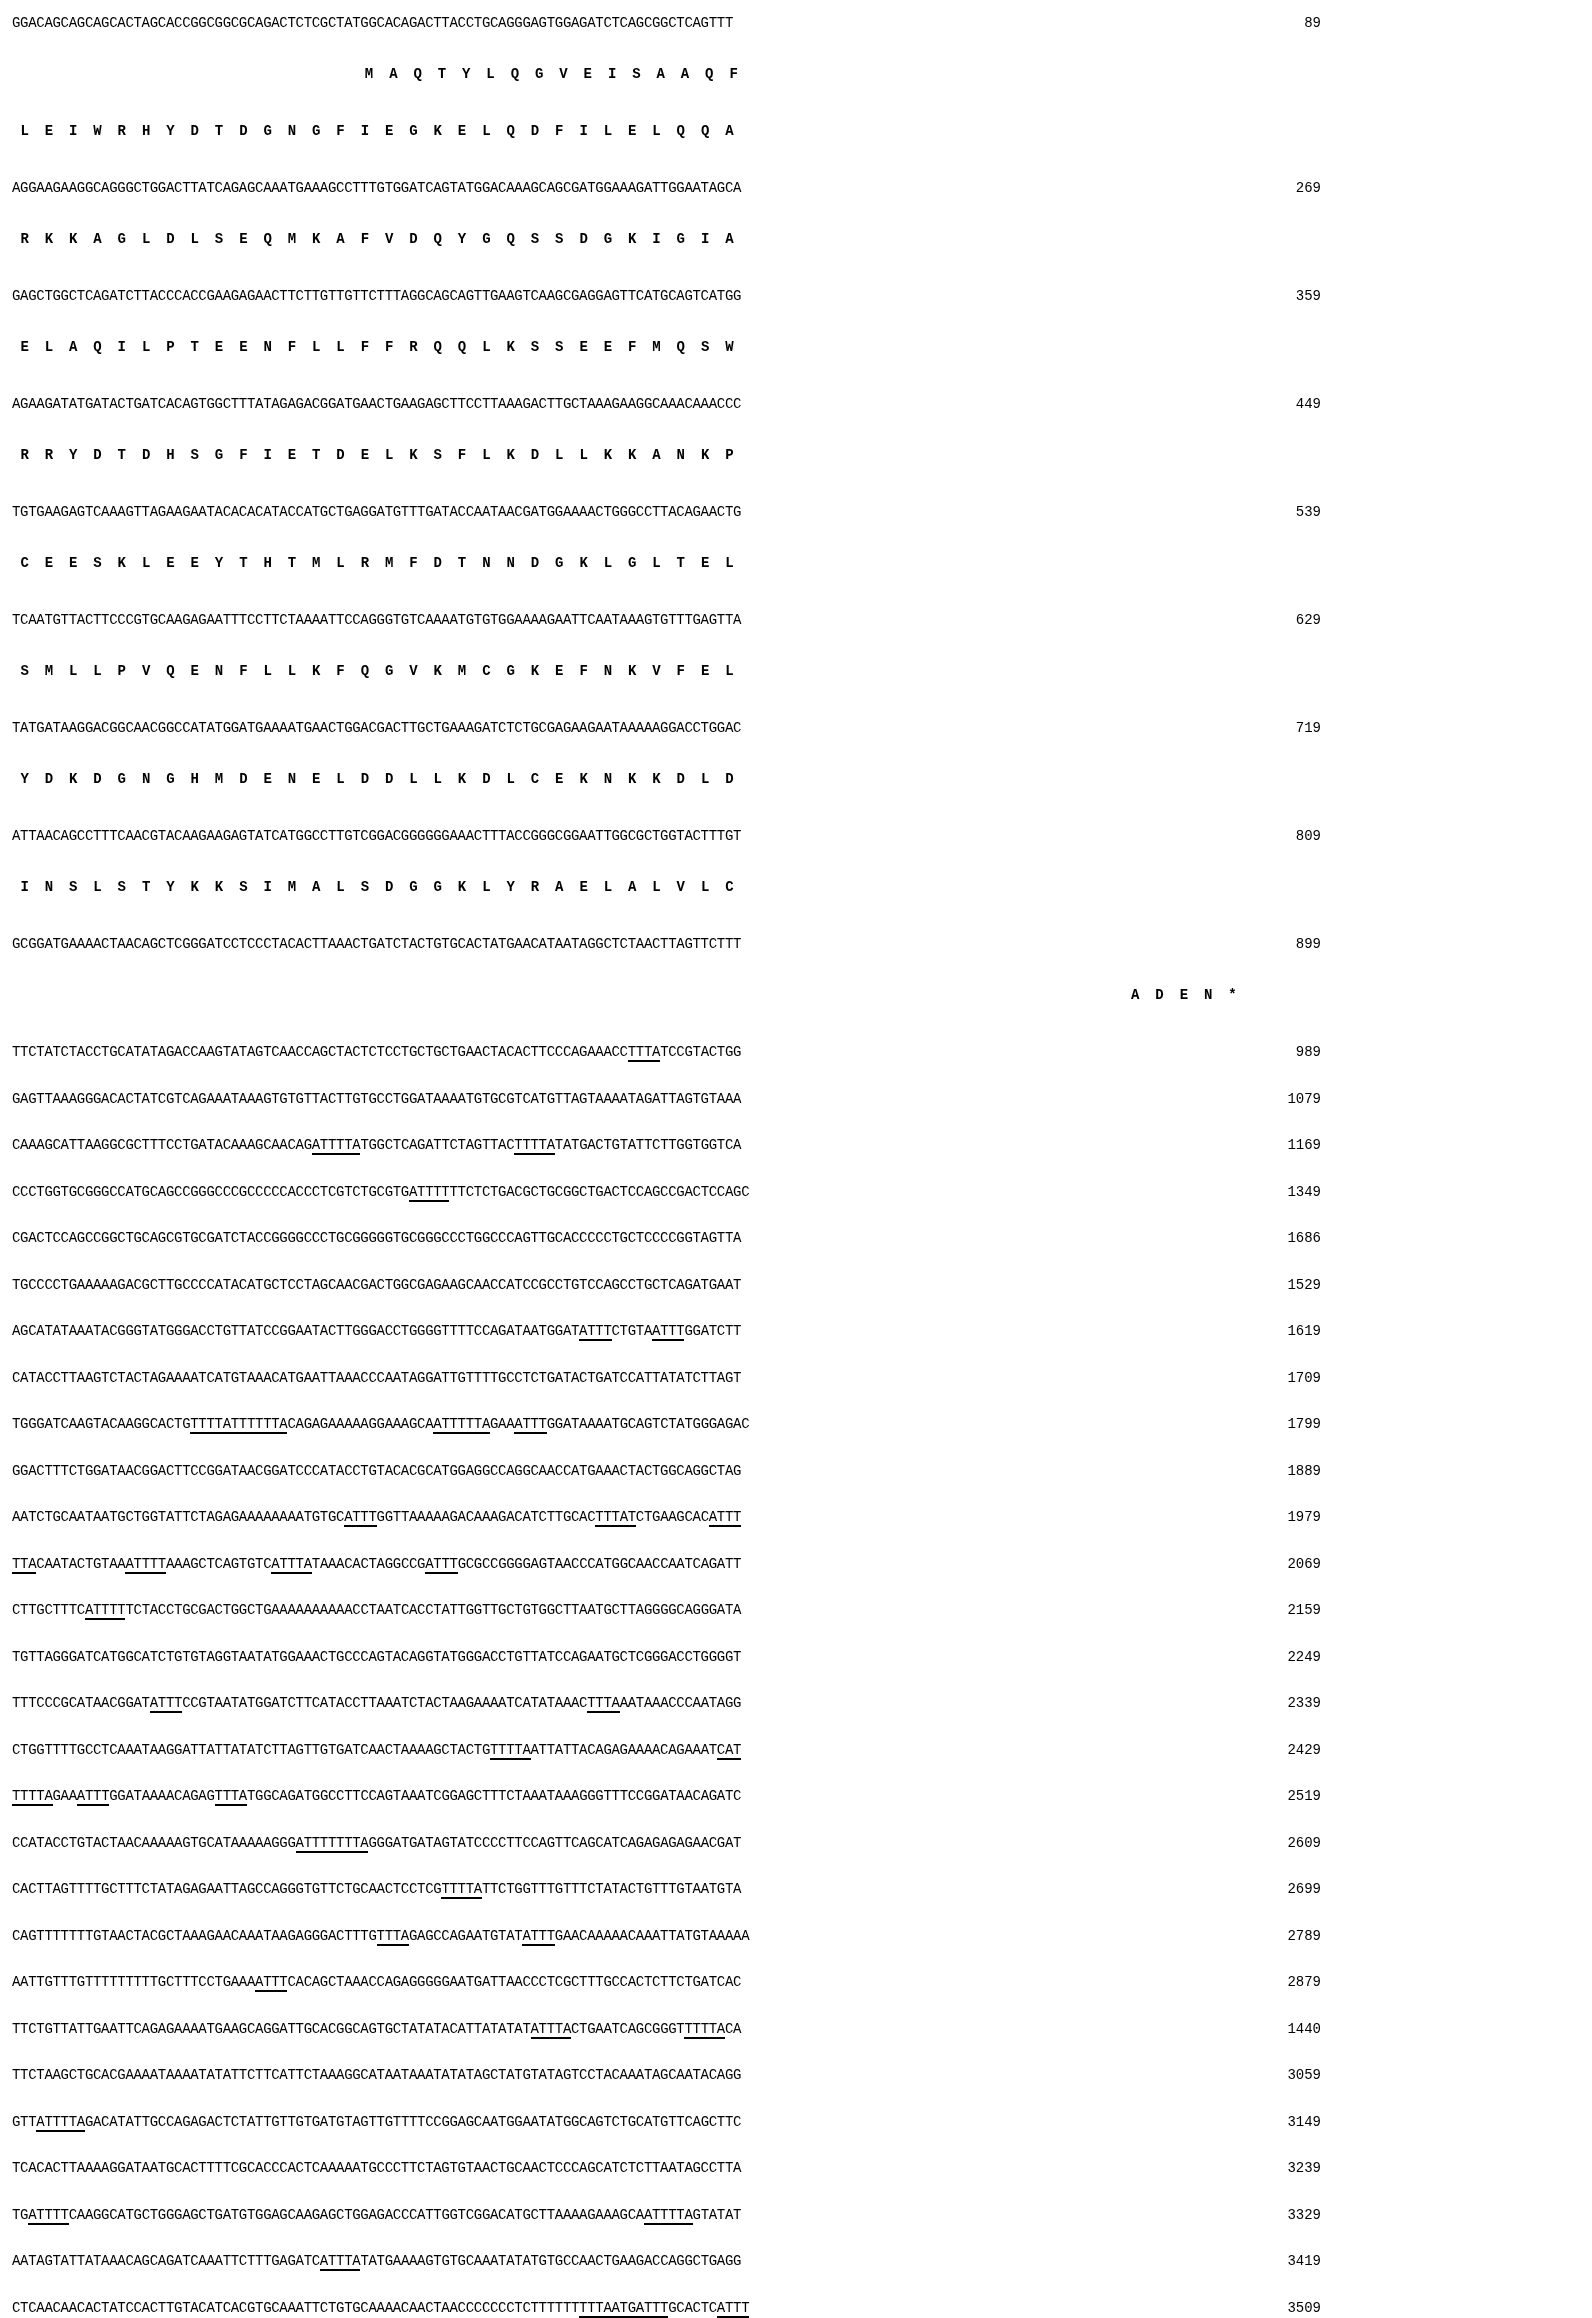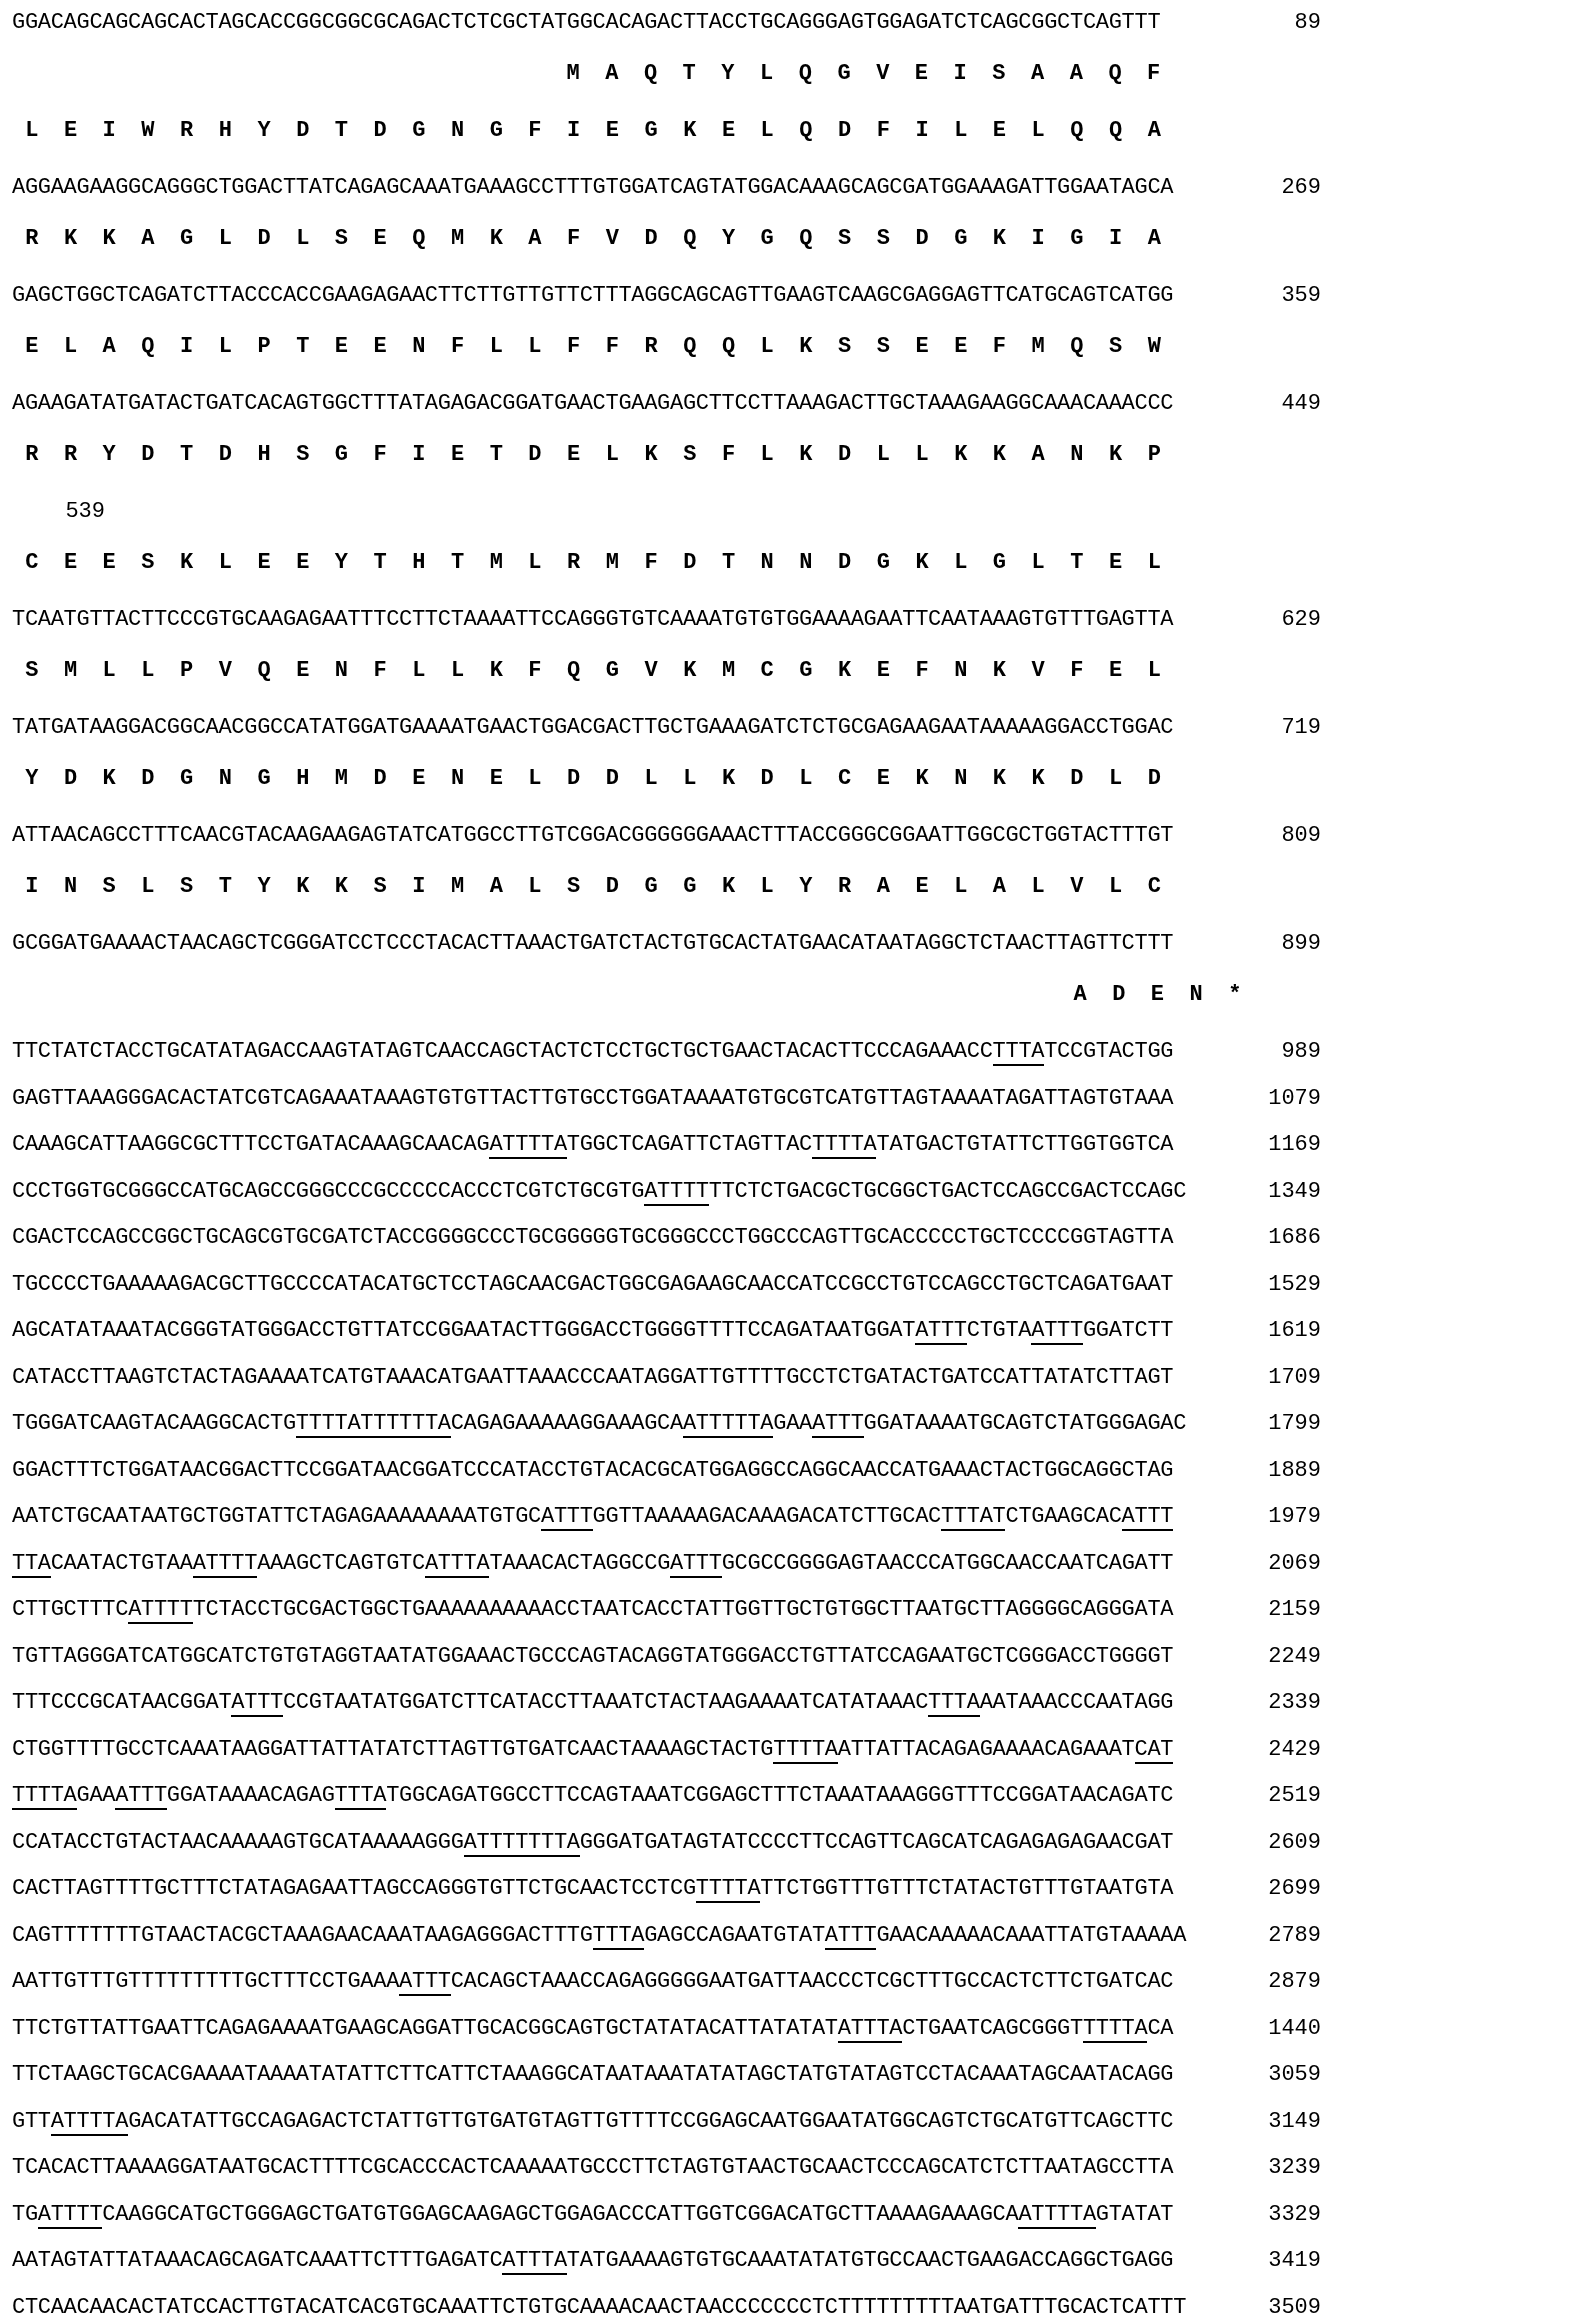--- a/index.html
+++ b/index.html
@@ -9,21 +9,21 @@
     width: 1592px;
     height: 2319px;
     overflow: hidden;
   }
   #page {
     box-sizing: border-box;
     width: 1592px;
     height: 2319px;
     padding: 12px 2px 0 12px;
     font-family: "Liberation Mono", "DejaVu Sans Mono", monospace;
-    font-size: 22px;
+    font-size: 14px;
     color: #000000;
     background: #ffffff;
   }
   .row {
     display: flex;
     align-items: baseline;
   }
   .seq {
     flex: 0 0 auto;
     width: 1216px;
@@ -112,20 +112,21 @@
           <span class="seq">AGAAGATATGATACTGATCACAGTGGCTTTATAGAGACGGATGAACTGAAGAGCTTCCTTAAAGACTTGCTAAAGAAGGCAAACAAACCC</span>
           <span class="num">449</span>
         </div>
         <div class="row aa-row">
           <span class="seq" style="padding-left: 1ch;">R  R  Y  D  T  D  H  S  G  F  I  E  T  D  E  L  K  S  F  L  K  D  L  L  K  K  A  N  K  P</span>
           <span class="num"></span>
         </div>
       </div>
       <div class="coding-block">
         <div class="row">
+          <span class="seq">TGTGAAGAGTCAAAGTTAGAAGAATACACACATACCATGCTGAGGATGTTTGATACCAATAACGATGGAAAACTGGGCCTTACAGAACTG</span>
           <span class="num">539</span>
         </div>
         <div class="row aa-row">
           <span class="seq" style="padding-left: 1ch;">C  E  E  S  K  L  E  E  Y  T  H  T  M  L  R  M  F  D  T  N  N  D  G  K  L  G  L  T  E  L</span>
           <span class="num"></span>
         </div>
       </div>
       <div class="coding-block">
         <div class="row">
           <span class="seq">TCAATGTTACTTCCCGTGCAAGAGAATTTCCTTCTAAAATTCCAGGGTGTCAAAATGTGTGGAAAAGAATTCAATAAAGTGTTTGAGTTA</span>

